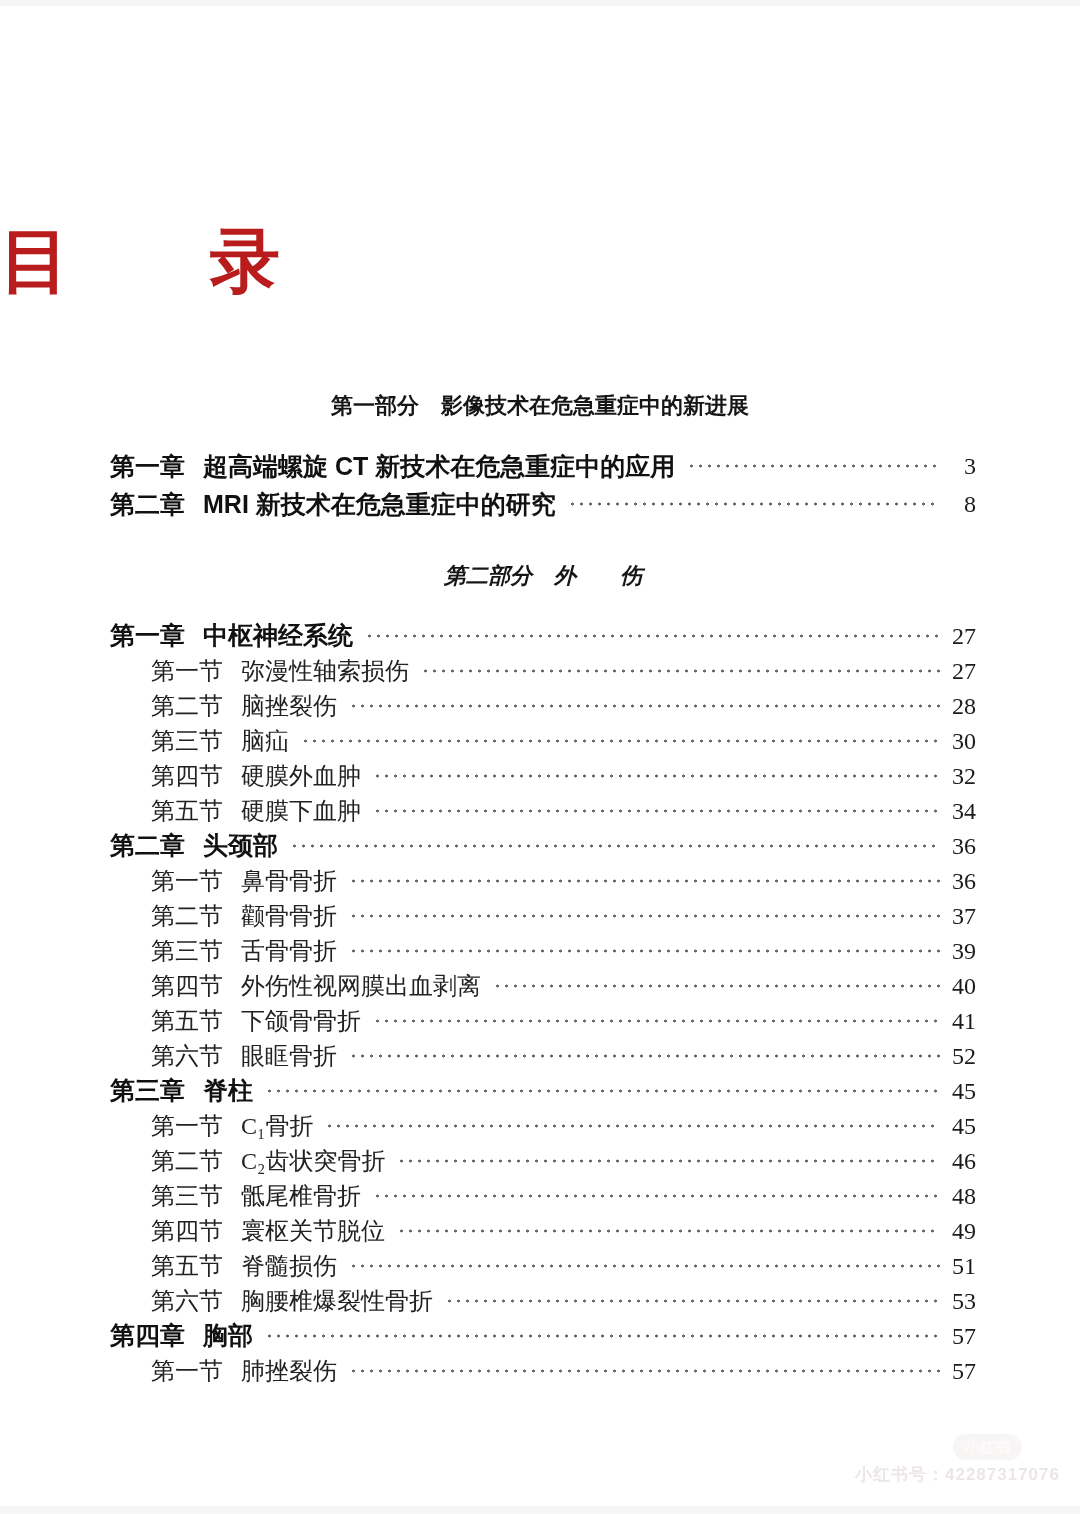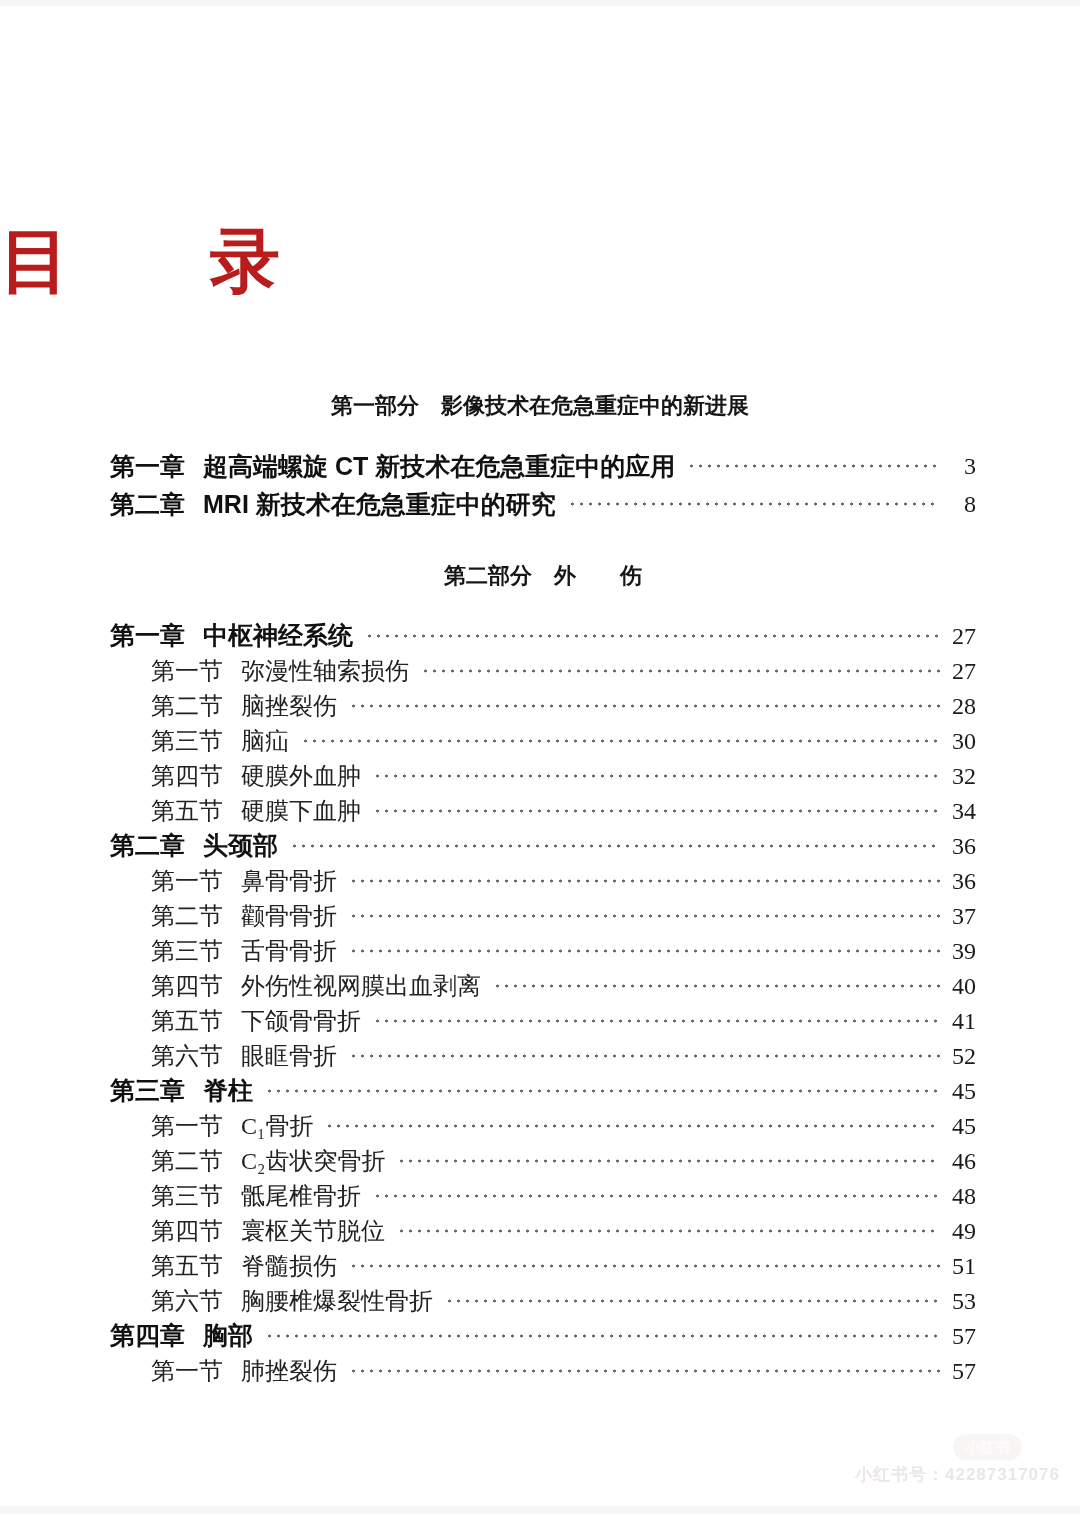--- a/index.html
+++ b/index.html
@@ -33,21 +33,21 @@
   }
   .part-heading {
     font-family: "Liberation Sans", "DejaVu Sans", sans-serif;
     font-weight: bold;
     font-size: 22px;
     line-height: 1.4;
     text-align: center;
     color: #161616;
   }
   .part-heading.p0 { margin: 88px 0 26px 0; }
-  .part-heading.p1 { margin: 38px 0 26px 6px; }
+  .part-heading.p1 { margin: 38px 0 26px 6px; font-style: italic; }
 
   .toc-list {
     margin-left: 110px;
     margin-right: 104px;
   }
   .toc-row {
     display: flex;
     align-items: center;
     height: 35px;
     font-size: 24px;

